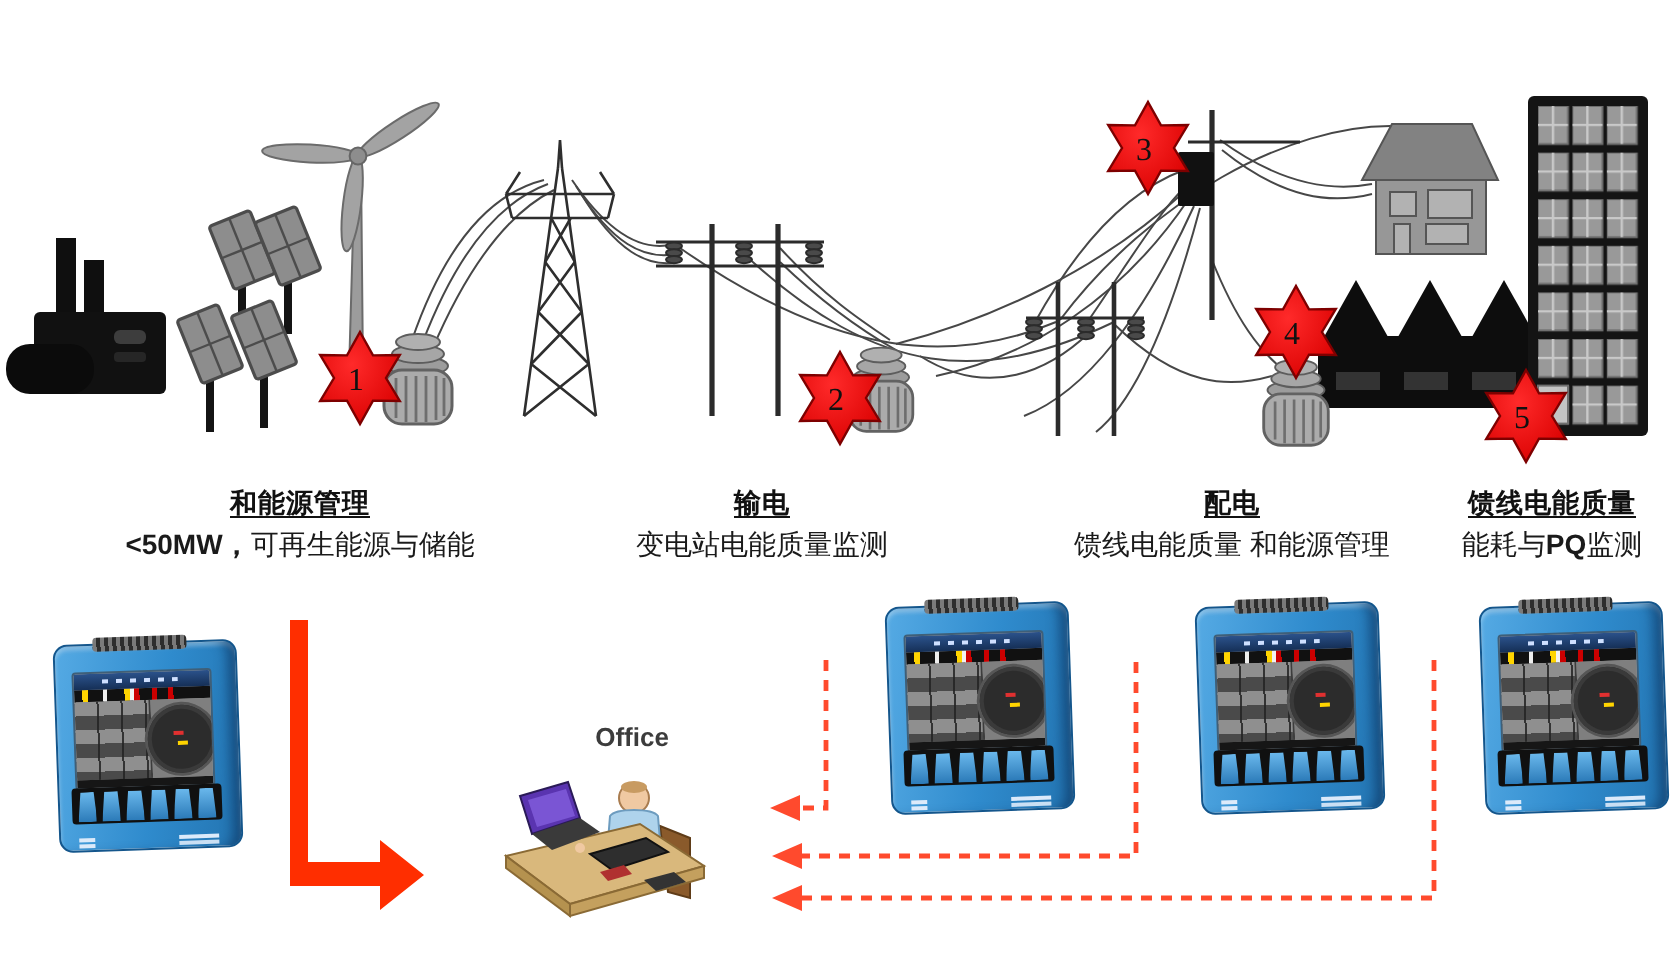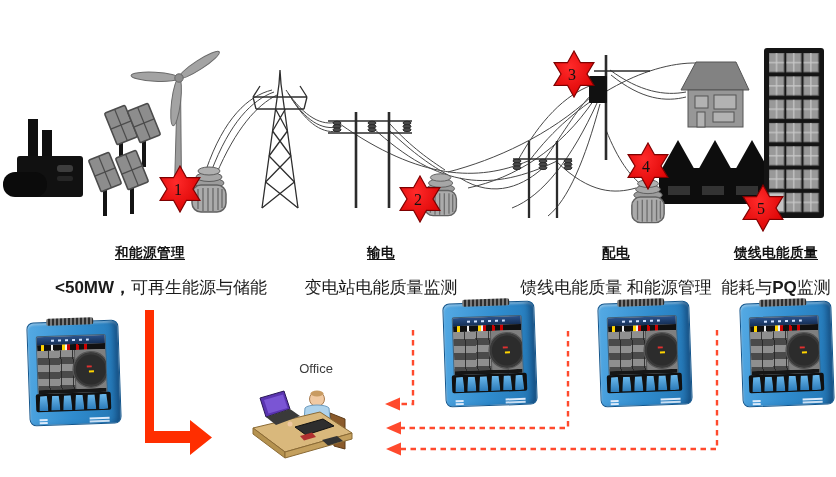--- a/index.html
+++ b/index.html
@@ -6,21 +6,21 @@
   .canvas{position:relative;width:836px;height:477px;background:#ffffff;overflow:hidden;
           font-family:"Liberation Sans",sans-serif;}
   .scene,.arrows{position:absolute;left:0;top:0;}
   .arrows{pointer-events:none;z-index:6;}
   .scene{z-index:1;}
 
   
   .stage{position:absolute;text-align:center;z-index:2;color:#111;}
   .stage .t{font-weight:bold;font-size:13.5px;text-decoration:underline;
             text-underline-offset:2px;display:inline-block;letter-spacing:.5px;}
-  .stage .s{font-size:17px;margin-top:14px;white-space:nowrap;color:#1a1a1a;}
+  .stage .s{font-size:14px;margin-top:3px;white-space:nowrap;color:#1a1a1a;}
   .stage .s .b{font-weight:bold;}
 
   
   .meter{position:absolute;width:92px;height:104px;transform:rotate(-2deg);z-index:4;}
   .m-face{position:absolute;inset:0;border:1px solid #14568c;border-radius:7px;
     background:linear-gradient(100deg,#55aae4 0%,#2f8bcd 55%,#2374b1 100%);
     box-shadow:inset -7px 0 6px -3px rgba(8,42,84,.55), inset 0 2px 2px rgba(255,255,255,.35);}
   .m-vent{position:absolute;top:-3px;left:20px;width:47px;height:7px;border-radius:2px;z-index:1;
     background:repeating-linear-gradient(90deg,#7a7a7a 0 2px,#2d2d2d 2px 4px);}
   .m-screen{position:absolute;top:13px;left:8px;width:68px;height:57px;background:#9d9d9d;
@@ -43,21 +43,21 @@
   .m-ft{height:4px;background:#161616;}
   .m-term{position:absolute;left:6px;right:9px;bottom:13px;height:15px;background:#101010;
     border-radius:2px;display:flex;gap:2.5px;padding:2px 3px 1px;}
   .m-term i{flex:1;background:linear-gradient(#6ab8ec,#2b7ab8);clip-path:polygon(15% 0,85% 0,100% 100%,0 100%);}
   .m-lbl-l{position:absolute;left:9px;bottom:4px;width:8px;height:2px;background:#dceafa;
     box-shadow:0 3px 0 #dceafa;}
   .m-lbl-r{position:absolute;right:11px;bottom:4px;width:20px;height:2px;background:#dceafa;
     box-shadow:0 3px 0 rgba(220,234,250,.9);}
 
   .office-label{position:absolute;left:276px;top:361px;width:80px;text-align:center;
-    font-weight:normal;font-size:13px;color:#3c3c3c;z-index:2;}
+    font-weight:bold;font-size:13px;color:#3c3c3c;z-index:2;}
 </style>
 </head>
 <body>
 
 <div class="canvas">
 
   <svg class="scene" width="836" height="240" viewBox="0 0 836 240">
     <defs>
       <g id="spanel">
         <rect x="-2" y="14" width="4" height="30" fill="#141414"></rect>

